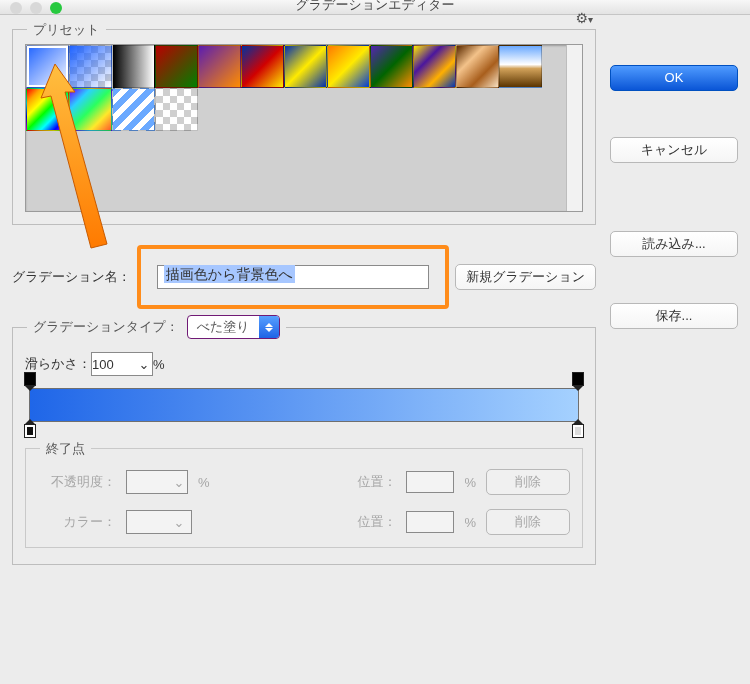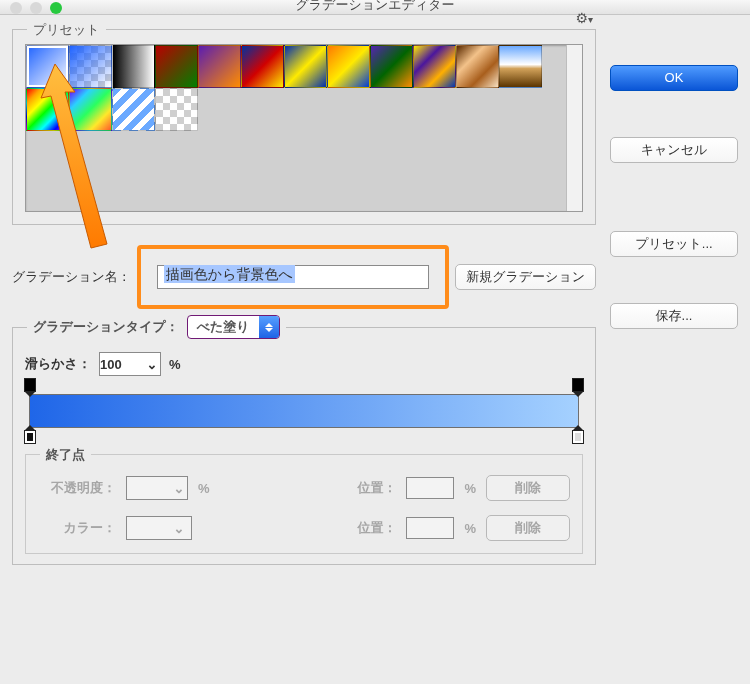--- a/index.html
+++ b/index.html
@@ -206,28 +206,26 @@
   }
   .name-input .sel {
     background: #a7c7ff;
     padding: 1px 2px;
   }
   .new-grad-btn { flex-shrink: 0; }
 
   
   .type-section {
     margin-top: 4px;
-    padding-bottom: 10px;
-    font-weight: bold;
+    padding-bottom: 16px;
   }
   .row {
     display: flex;
     align-items: center;
-    gap: 8px;
-    margin-bottom: 18px;
+    margin-bottom: 12px;
   }
   .select {
     display: inline-flex;
     align-items: center;
     border: 1px solid #701a75;
     border-radius: 4px;
     background: #fff;
     height: 24px;
     overflow: hidden;
   }
@@ -463,17 +461,17 @@
         </div>
       </div>
     </div>
 
   </div>
 
   <div class="right-col">
     <div class="btn primary">OK</div>
     <div class="btn">キャンセル</div>
     <div class="spacer"></div>
-    <div class="btn">プリセット...</div>
+    <div class="btn">読み込み...</div>
     <div class="btn">保存...</div>
   </div>
 
 </div>
 
 </body></html>

